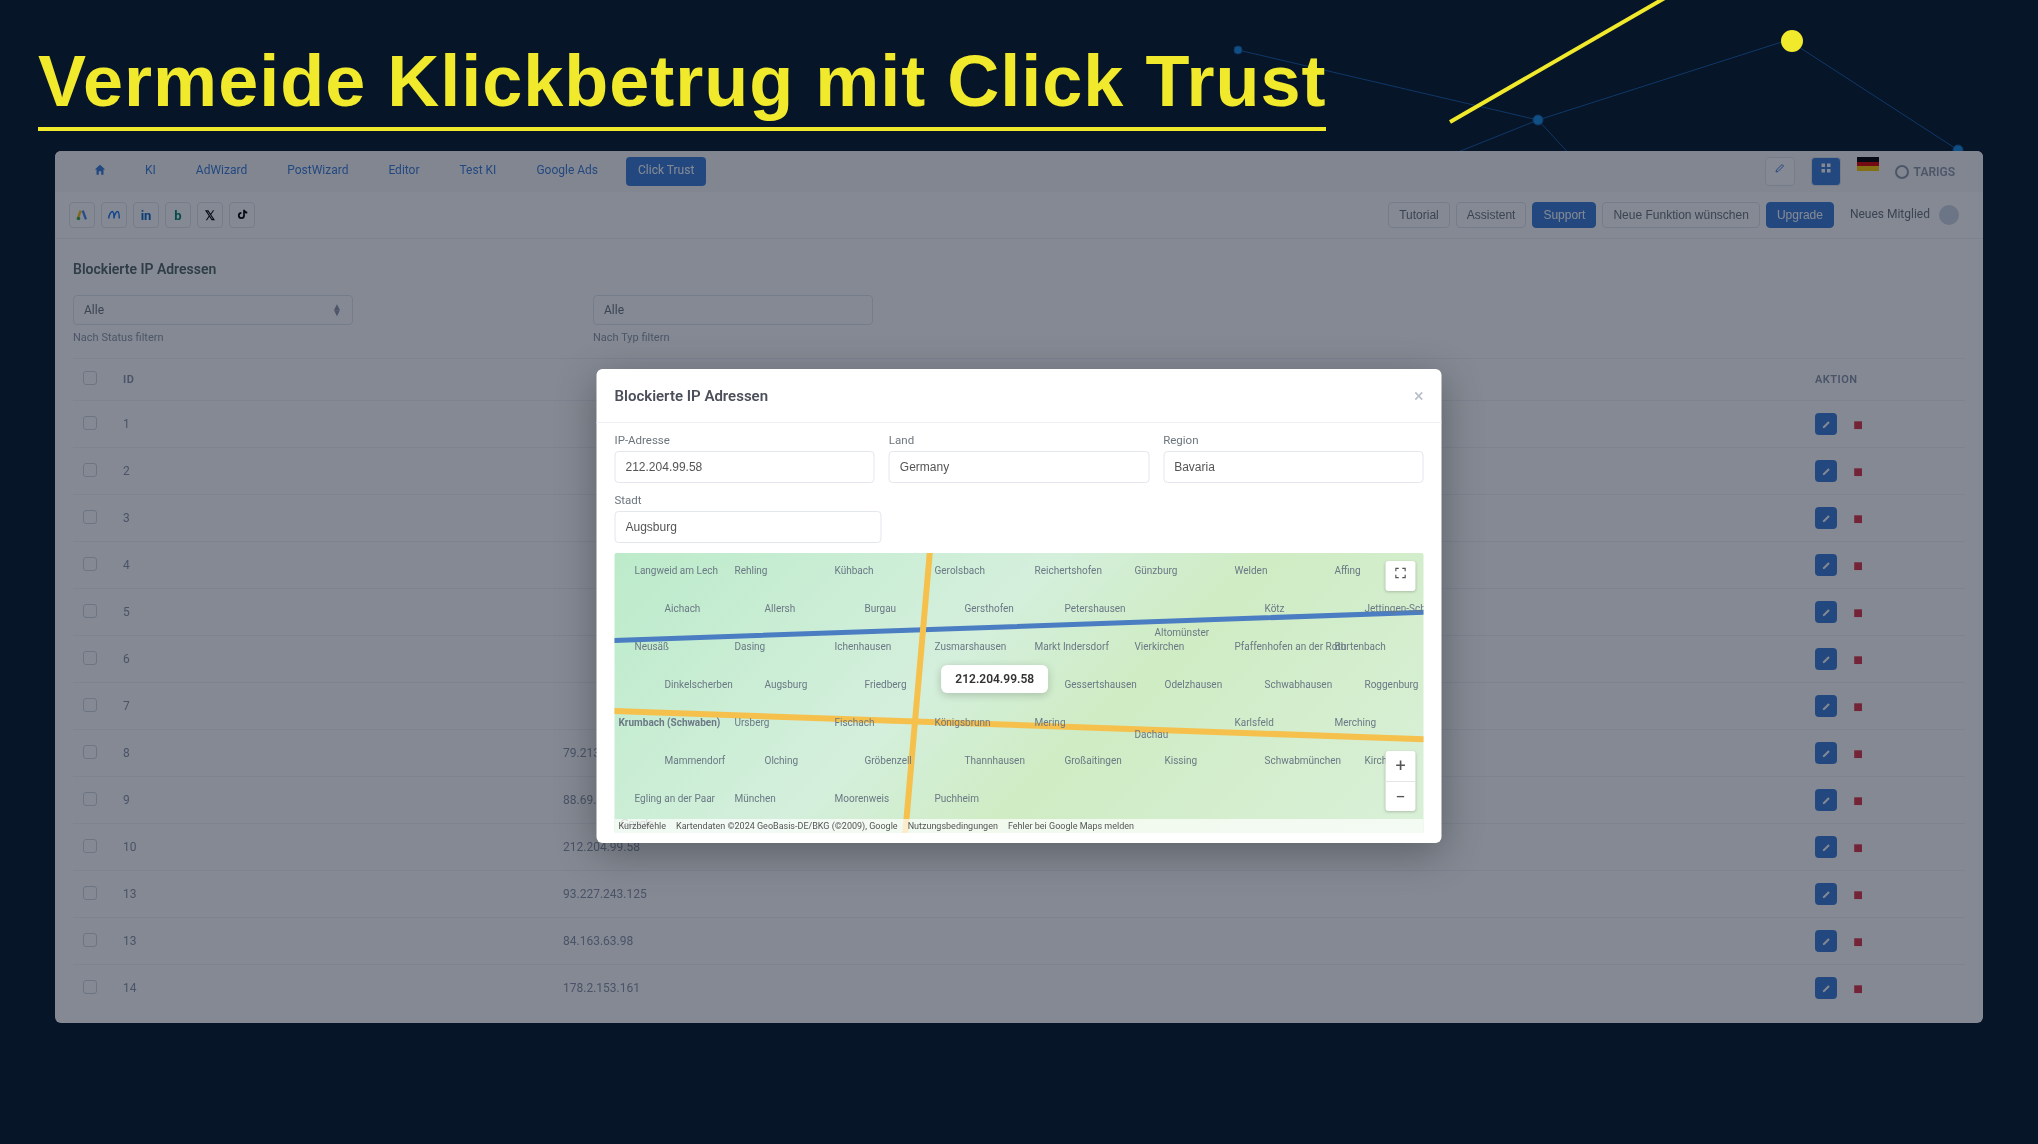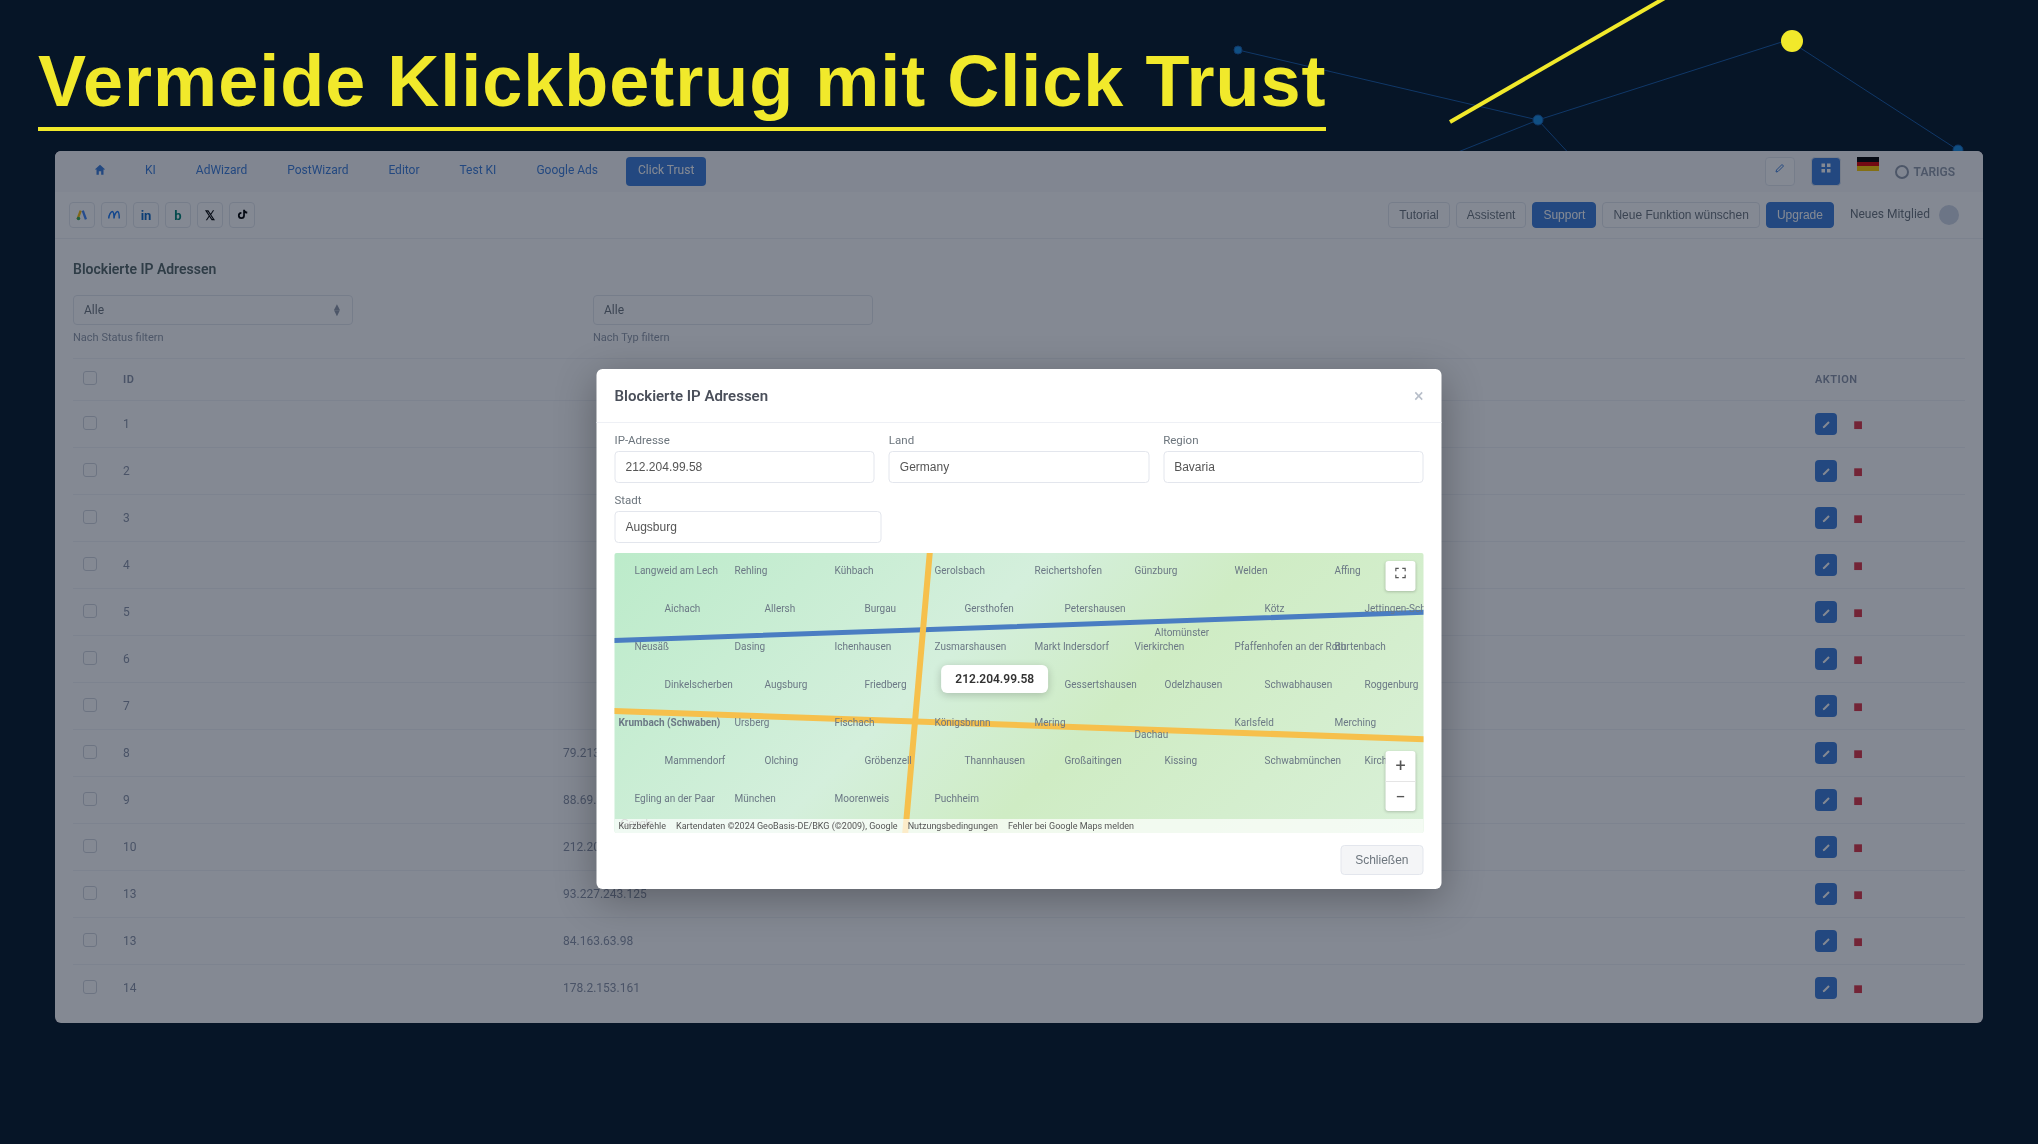--- a/index.html
+++ b/index.html
@@ -610,18 +610,15 @@
 
         <div class="map-google">Google</div>
         <div class="map-attr">
           <span>Kurzbefehle</span>
           <span>Kartendaten ©2024 GeoBasis-DE/BKG (©2009), Google</span>
           <span>Nutzungsbedingungen</span>
           <span>Fehler bei Google Maps melden</span>
         </div>
       </div>
     </div>
-    <div class="dlg-foot">
-      <button class="btn-close">Schließen</button>
-    </div>
   </div>
 
 </div>
 
 </body></html>

